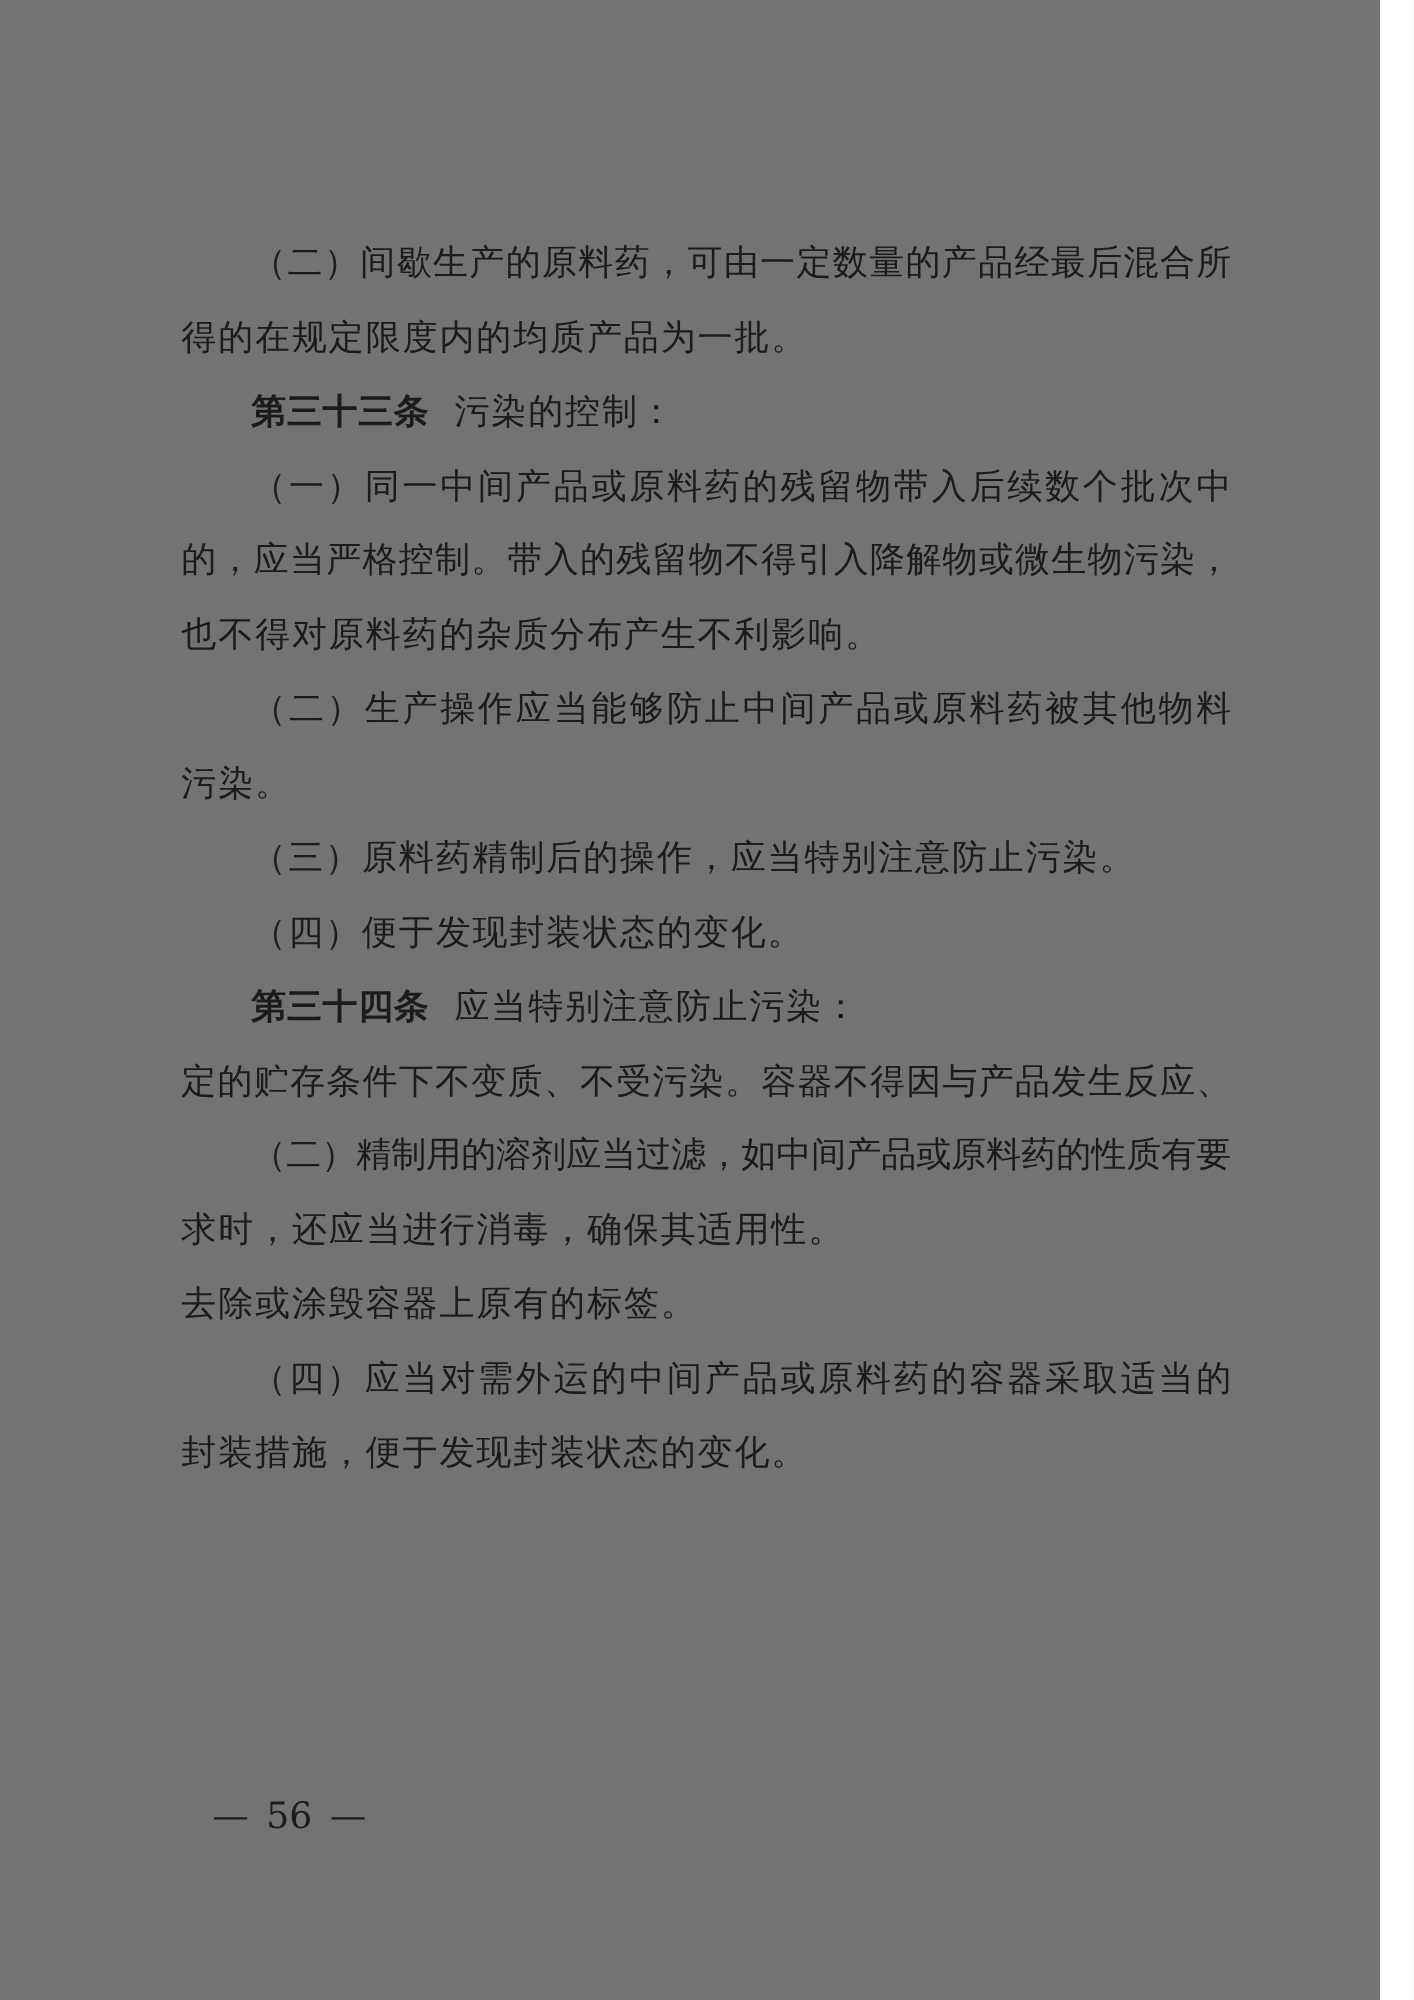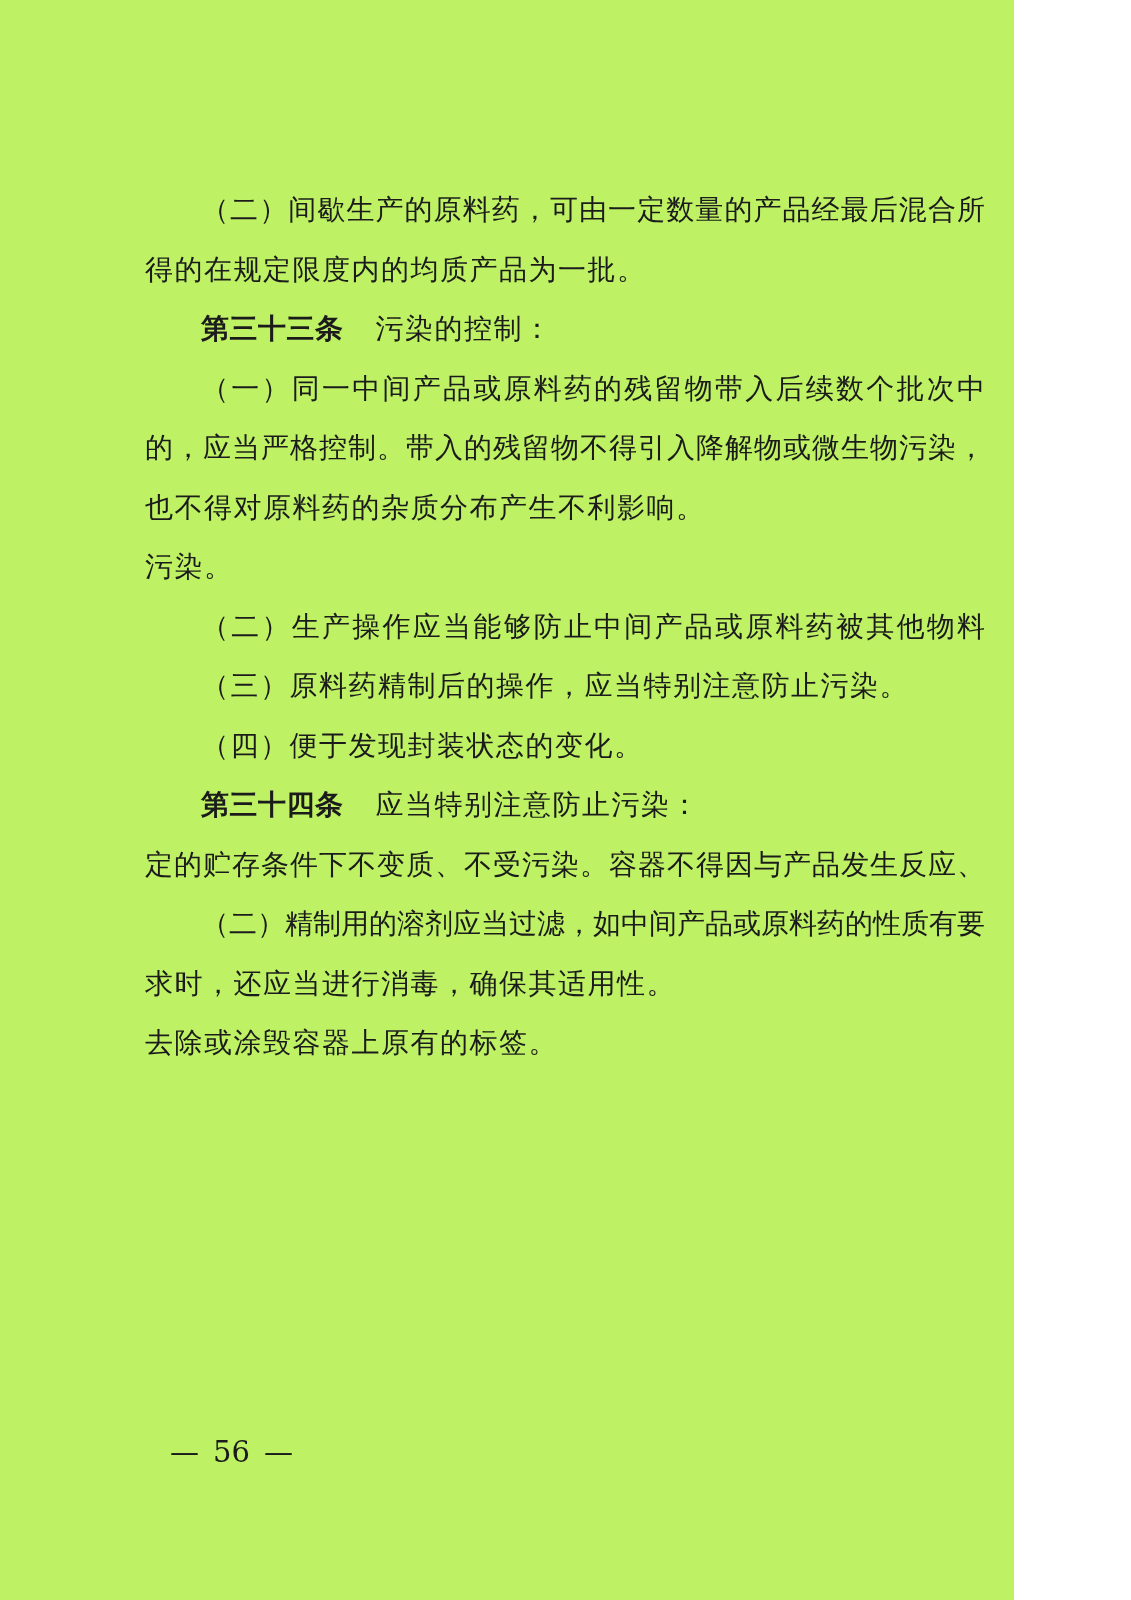--- a/index.html
+++ b/index.html
@@ -6,23 +6,23 @@
   html, body {
     width: 1131px;
     background: #ffffff;
   }
   body {
     font-family: "DejaVu Serif", "Liberation Serif", serif;
     color: #1b1b1b;
   }
   .page {
     position: relative;
-    width: 1014px;
+    width: 1104px;
     height: 1600px;
-    background: #bef264;
+    background: #737373;
     overflow: hidden;
   }
   .doc {
     position: absolute;
     left: 145px;
     top: 180px;
     width: 840px;
   }
   .line {
     font-size: 28px;
@@ -36,21 +36,21 @@
   .line.last {
     text-align-last: left;
     letter-spacing: 1.5px;
   }
   .line.ind {
     text-indent: 56px;
   }
   .term {
     font-family: "DejaVu Sans", "Liberation Sans", sans-serif;
     font-weight: 700;
-    margin-right: 32px;
+    margin-right: 20px;
     letter-spacing: 0.5px;
   }
   .footer {
     position: absolute;
     left: 170px;
     top: 1424px;
     height: 56px;
     line-height: 56px;
     font-size: 29px;
     display: flex;
@@ -70,41 +70,45 @@
       </div>
       <div>
         <div class="line ind last"><span class="term">第三十三条</span><span>污染的控制：</span></div>
       </div>
       <div>
         <div class="line ind">（一）同一中间产品或原料药的残留物带入后续数个批次中</div>
         <div class="line">的，应当严格控制。带入的残留物不得引入降解物或微生物污染，</div>
         <div class="line last">也不得对原料药的杂质分布产生不利影响。</div>
       </div>
       <div>
+        <div class="line ind">（二）生产操作应当能够防止中间产品或原料药被其他物料</div>
         <div class="line last">污染。</div>
-        <div class="line ind">（二）生产操作应当能够防止中间产品或原料药被其他物料</div>
       </div>
       <div>
         <div class="line ind last">（三）原料药精制后的操作，应当特别注意防止污染。</div>
       </div>
       <div>
         <div class="line ind last">（四）便于发现封装状态的变化。</div>
       </div>
       <div>
         <div class="line ind last"><span class="term">第三十四条</span><span>应当特别注意防止污染：</span></div>
       </div>
       <div>
         <div class="line">定的贮存条件下不变质、不受污染。容器不得因与产品发生反应、</div>
       </div>
       <div>
         <div class="line ind">（二）精制用的溶剂应当过滤，如中间产品或原料药的性质有要</div>
         <div class="line last">求时，还应当进行消毒，确保其适用性。</div>
       </div>
       <div>
         <div class="line last">去除或涂毁容器上原有的标签。</div>
       </div>
+      <div>
+        <div class="line ind">（四）应当对需外运的中间产品或原料药的容器采取适当的</div>
+        <div class="line last">封装措施，便于发现封装状态的变化。</div>
+      </div>
     </div>
   <div class="footer">
     <span>—</span>
     <span>56</span>
     <span>—</span>
   </div>
 </div>
 
 </body></html>

